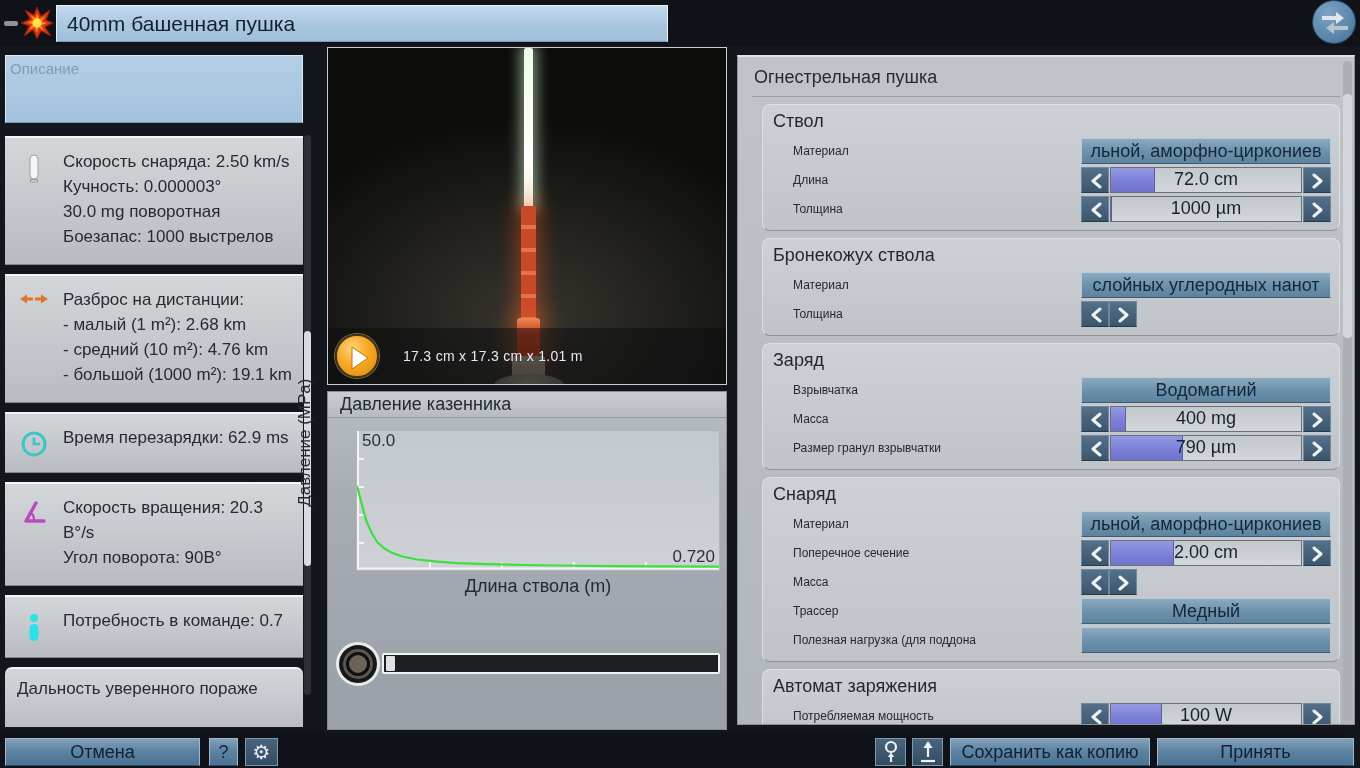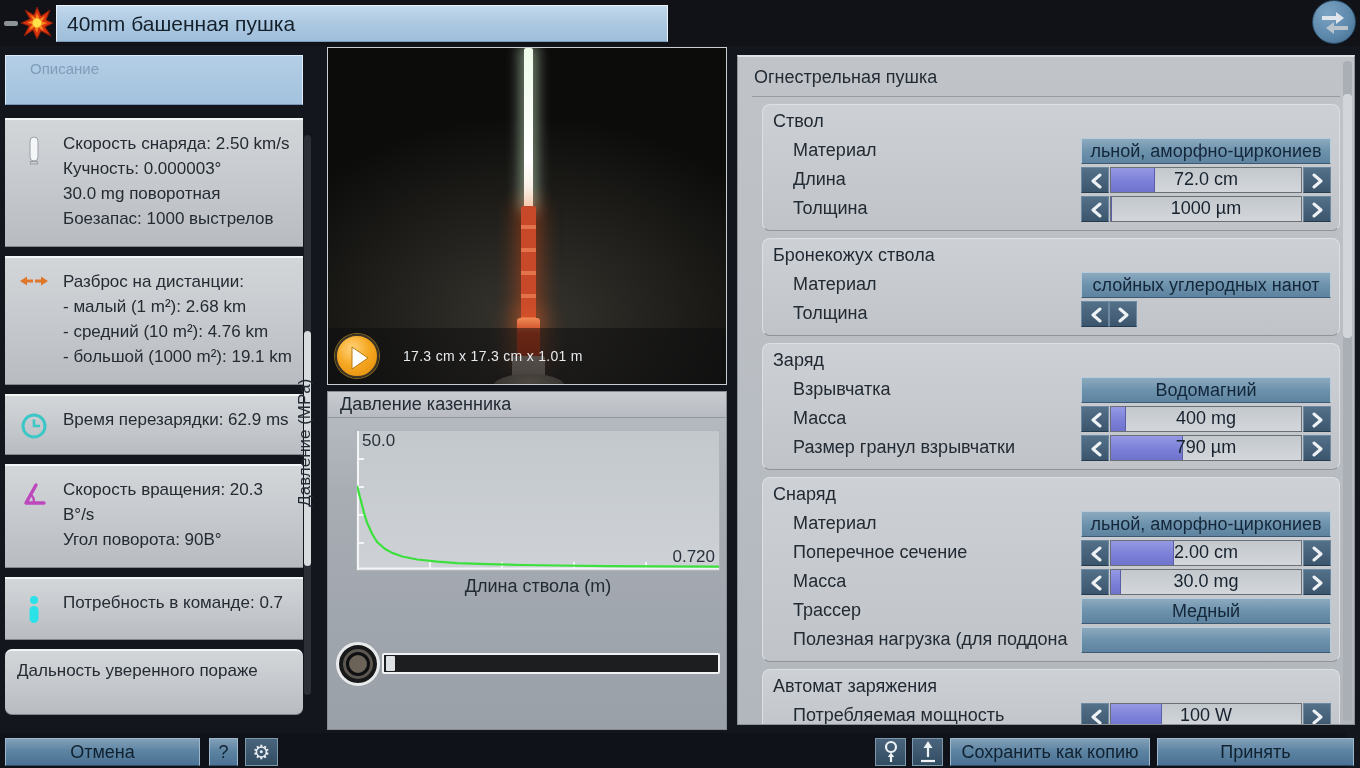--- a/index.html
+++ b/index.html
@@ -21,24 +21,24 @@
   .swap-btn {
     position:absolute; right:4px; top:0px; width:44px; height:44px; border-radius:50%;
     background:radial-gradient(circle at 35% 30%,#7ba2c2 0%,#5b87ab 60%,#3f6689 100%);
     border:1px solid #2a4962; cursor:pointer;
   }
   .swap-btn svg { position:absolute; left:7px; top:9px; }
 
   
   .sidebar { position:absolute; left:5px; top:55px; width:306px; height:672px; overflow:hidden; }
   .desc-box {
-    width:298px; height:50px; resize:none;
+    width:298px; height:68px; resize:none;
     background:linear-gradient(180deg,#b4cee6 0%,#a3c2dd 100%);
     border:1px solid #dcebf7; border-bottom-color:#7796b5;
-    font-family:"Liberation Sans",sans-serif; font-size:15px; color:#20303f; padding:4px 24px;
+    font-family:"Liberation Sans",sans-serif; font-size:15px; color:#20303f; padding:4px 4px;
   }
   .desc-box::placeholder { color:#7e9db9; }
   .stat-card {
     width:298px; margin-top:9px; padding:12px 10px 14px 12px;
     background:linear-gradient(180deg,#d3d6d9 0%,#c3c7cb 60%,#b8bcc1 100%);
     border-top:2px solid #f2f4f6; border-bottom:1px solid #83878c;
     display:flex; gap:12px; position:relative;
   }
   .stat-icon { width:34px; flex:0 0 34px; padding-top:4px; display:flex; justify-content:center; }
   .stat-text { flex:1; font-size:17px; line-height:1.47; color:#242b33; }
@@ -132,21 +132,21 @@
     border:1px solid #8d9298; border-top:2px solid #dfe2e5; padding:8px 14px 0 14px; overflow:hidden;
   }
   .rpanel-title { font-size:18px; color:#232b34; padding:2px 0 8px 2px; border-bottom:1px solid #979ca2; }
   .rsection {
     margin:7px 0 0 10px; padding:4px 8px 7px 8px;
     background:linear-gradient(180deg,#cdd0d4 0%,#c0c4c9 100%);
     border:1px solid #dde0e3; border-bottom-color:#8f9499; border-radius:8px;
   }
   .rsection-title { font-size:18px; color:#1f2731; padding:2px 0 4px 2px; }
   .prow { display:flex; align-items:center; height:29px; padding-left:22px; }
-  .prow-label { flex:1; font-size:18px; color:#222a33; white-space:nowrap; overflow:hidden; }
+  .prow-label { flex:1; font-size:12px; color:#222a33; white-space:nowrap; overflow:hidden; }
   .ctrl { flex:0 0 250px; display:flex; height:26px; }
   .mat-btn {
     width:100%; height:100%; overflow:hidden; white-space:nowrap; cursor:pointer;
     background:linear-gradient(180deg,#8caabf 0%,#6d92ac 50%,#5e83a0 100%);
     border:1px solid #b7cbd8; border-bottom-color:#3d5a72;
     font-size:18px; color:#14273a; text-align:center; line-height:24px;
   }
   .arrow-btn {
     flex:0 0 28px; height:100%; cursor:pointer; position:relative;
     background:linear-gradient(180deg,#54718a 0%,#3b556c 100%);
@@ -487,24 +487,20 @@
       </div>
     </div>
     <div class="prow">
       <div class="prow-label">Масса</div>
       <div class="ctrl">
         <div class="arrow-btn">
             <svg width="12" height="16" viewBox="0 0 12 16">
               <polyline points="10,2 3,8 10,14" fill="none" stroke="#eef2f5" stroke-width="3" stroke-linecap="round" stroke-linejoin="round"></polyline>
             </svg>
           </div>
-        <div class="slide-track">
-          <div class="slide-fill" style="width: 5%;"></div>
-          <div class="slide-val">30.0 mg</div>
-        </div>
         <div class="arrow-btn">
             <svg width="12" height="16" viewBox="0 0 12 16">
               <polyline points="2,2 9,8 2,14" fill="none" stroke="#eef2f5" stroke-width="3" stroke-linecap="round" stroke-linejoin="round"></polyline>
             </svg>
           </div>
       </div>
     </div>
     <div class="prow">
       <div class="prow-label">Трассер</div>
       <div class="ctrl">

